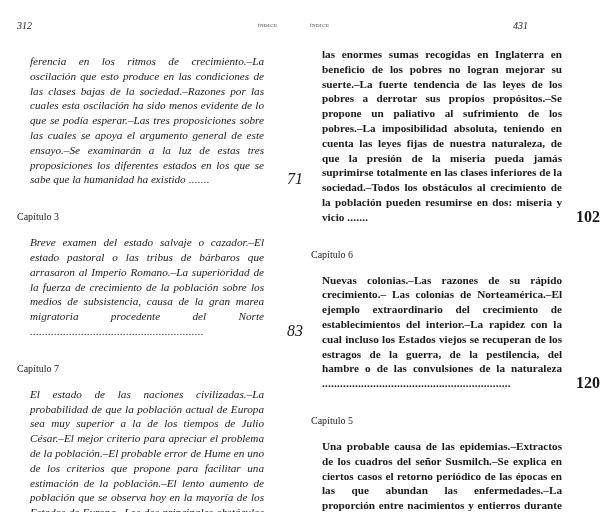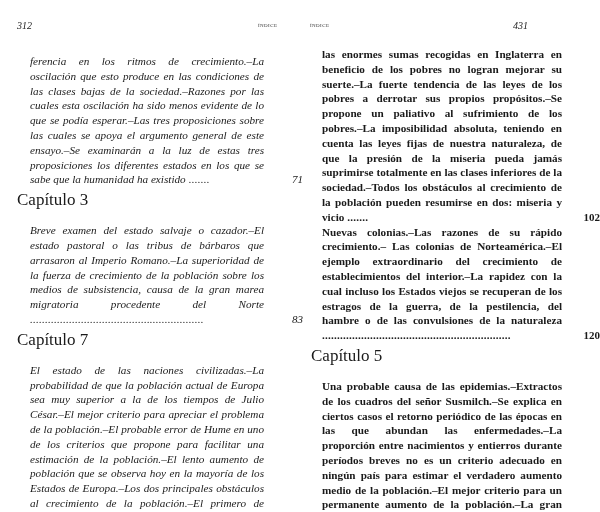--- a/index.html
+++ b/index.html
@@ -31,25 +31,25 @@
   .right .col { left: 22px; width: 278px; top: 31px; }
   .para {
     font-size: 11.2px; line-height: 14.8px;
     text-align: justify; hyphens: manual;
     position: relative; margin: 0;
   }
   .left .para { width: 234px; font-style: italic; }
   .right .para { width: 240px; font-weight: bold; }
   .para .pg {
     position: absolute; right: -39px; bottom: 0;
-    font-size: 11px;
+    font-size: 16px;
   }
   .right .para .pg { right: -38px; }
   .chapter {
-    font-size: 17px; margin: 3px 0 13px -13px; color: #1a1a1a;
+    font-size: 10px; margin: 24px 0 13px -13px; color: #1a1a1a;
   }
   .right .chapter { margin-left: -11px; }
   .leader { letter-spacing: 0.2px; }
 </style>
 </head>
 <body>
 
 <div class="spread">
 
   <div class="page left">
@@ -63,19 +63,20 @@
       <p class="para"><span>El estado de las naciones civilizadas.–La probabilidad de que la población actual de Europa sea muy superior a la de los tiempos de Julio César.–El mejor criterio para apreciar el problema de la población.–El probable error de Hume en uno de los criterios que propone para facilitar una estimación de la población.–El lento aumento de población que se observa hoy en la mayoría de los Estados de Europa.–Los dos principales obstáculos al crecimiento de la población.–El primero de éstos, el obstáculo preventivo, examinado en relación con Inglaterra</span></p>
 
     </div>
   </div>
 
   <div class="page right">
     <div class="runhead">ÍNDICE</div>
     <div class="folio">431</div>
     <div class="col">
       <p class="para"><span>las enormes sumas recogidas en Inglaterra en beneficio de los pobres no logran mejorar su suerte.–La fuerte tendencia de las leyes de los pobres a derrotar sus propios propósitos.–Se propone un paliativo al sufrimiento de los pobres.–La imposibilidad absoluta, teniendo en cuenta las leyes fijas de nuestra naturaleza, de que la presión de la miseria pueda jamás suprimirse totalmente en las clases inferiores de la sociedad.–Todos los obstáculos al crecimiento de la población pueden resumirse en dos: miseria y vicio</span><span class="leader"> .......</span><span class="pg">102</span></p>
+      <div class="chapter">Capítulo 6</div>
       <p class="para"><span>Nuevas colonias.–Las razones de su rápido crecimiento.– Las colonias de Norteamérica.–El ejemplo extraordinario del crecimiento de establecimientos del interior.–La rapidez con la cual incluso los Estados viejos se recuperan de los estragos de la guerra, de la pestilencia, del hambre o de las convulsiones de la naturaleza</span><span class="leader"> ...............................................................</span><span class="pg">120</span></p>
       <div class="chapter">Capítulo 5</div>
       <p class="para"><span>Una probable causa de las epidemias.–Extractos de los cuadros del señor Susmilch.–Se explica en ciertos casos el retorno periódico de las épocas en las que abundan las enfermedades.–La proporción entre nacimientos y entierros durante períodos breves no es un criterio adecuado en ningún país para estimar el verdadero aumento medio de la población.–El mejor criterio para un permanente aumento de la población.–La gran frugalidad de la población, una de las causas de los grandes estragos causados por el hambre en China y en el Indostán.–La nociva tendencia de una de las cláusulas de la Ley de los Pobres del señor Pitt.–La única forma sana de estimular el aumento de</span></p>
     </div>
   </div>
 
 </div>
 
 </body></html>

